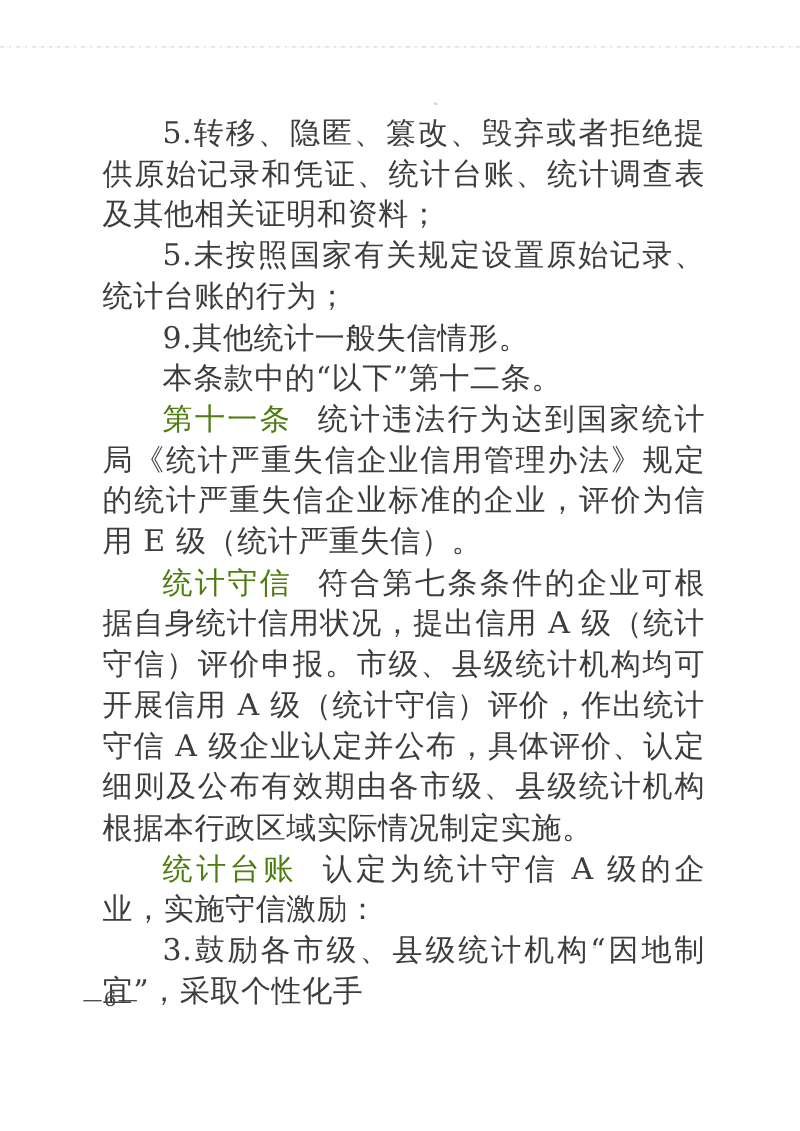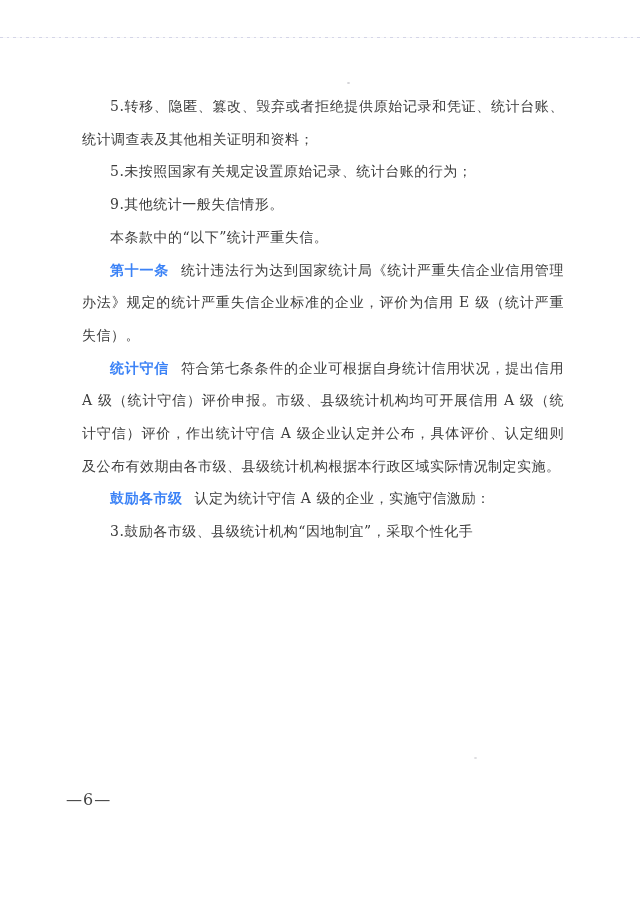--- a/index.html
+++ b/index.html
@@ -50,31 +50,31 @@
   }
   .content {
     position: absolute;
     left: 82px;
     top: 90px;
     width: 482px;
     color: #3d3d3d;
   }
   .para {
     margin: 0;
-    font-size: 14px;
+    font-size: 24px;
     line-height: 32.7px;
     text-align: justify;
     text-justify: inter-ideograph;
     text-indent: 2em;
     letter-spacing: 0.5px;
     word-break: break-all;
   }
   .para .head {
-    font-weight: 700;
-    color: #3b82f6;
+    font-weight: 400;
+    color: #4d7c0f;
     margin-right: 0.85em;
   }
   .page-number {
     position: absolute;
     left: 66px;
     top: 790px;
     font-size: 16px;
     color: #454545;
     letter-spacing: 1px;
     font-family: "DejaVu Serif", "Liberation Serif", serif;
@@ -85,21 +85,21 @@
 
 <div class="page">
   <div class="scan-line"></div>
   <div class="speck-1"></div>
   <div class="speck-2"></div>
 
   <div class="content" id="content">
       <p class="para">5.转移、隐匿、篡改、毁弃或者拒绝提供原始记录和凭证、统计台账、统计调查表及其他相关证明和资料；</p>
       <p class="para">5.未按照国家有关规定设置原始记录、统计台账的行为；</p>
       <p class="para">9.其他统计一般失信情形。</p>
-      <p class="para">本条款中的“以下”统计严重失信。</p>
+      <p class="para">本条款中的“以下”第十二条。</p>
       <p class="para"><span class="head">第十一条</span><span>统计违法行为达到国家统计局《统计严重失信企业信用管理办法》规定的统计严重失信企业标准的企业，评价为信用 E 级（统计严重失信）。</span></p>
       <p class="para"><span class="head">统计守信</span><span>符合第七条条件的企业可根据自身统计信用状况，提出信用 A 级（统计守信）评价申报。市级、县级统计机构均可开展信用 A 级（统计守信）评价，作出统计守信 A 级企业认定并公布，具体评价、认定细则及公布有效期由各市级、县级统计机构根据本行政区域实际情况制定实施。</span></p>
-      <p class="para"><span class="head">鼓励各市级</span><span>认定为统计守信 A 级的企业，实施守信激励：</span></p>
+      <p class="para"><span class="head">统计台账</span><span>认定为统计守信 A 级的企业，实施守信激励：</span></p>
       <p class="para">3.鼓励各市级、县级统计机构“因地制宜”，采取个性化手</p>
     </div>
 
   <div class="page-number">—6—</div>
 </div>
 
 </body></html>

